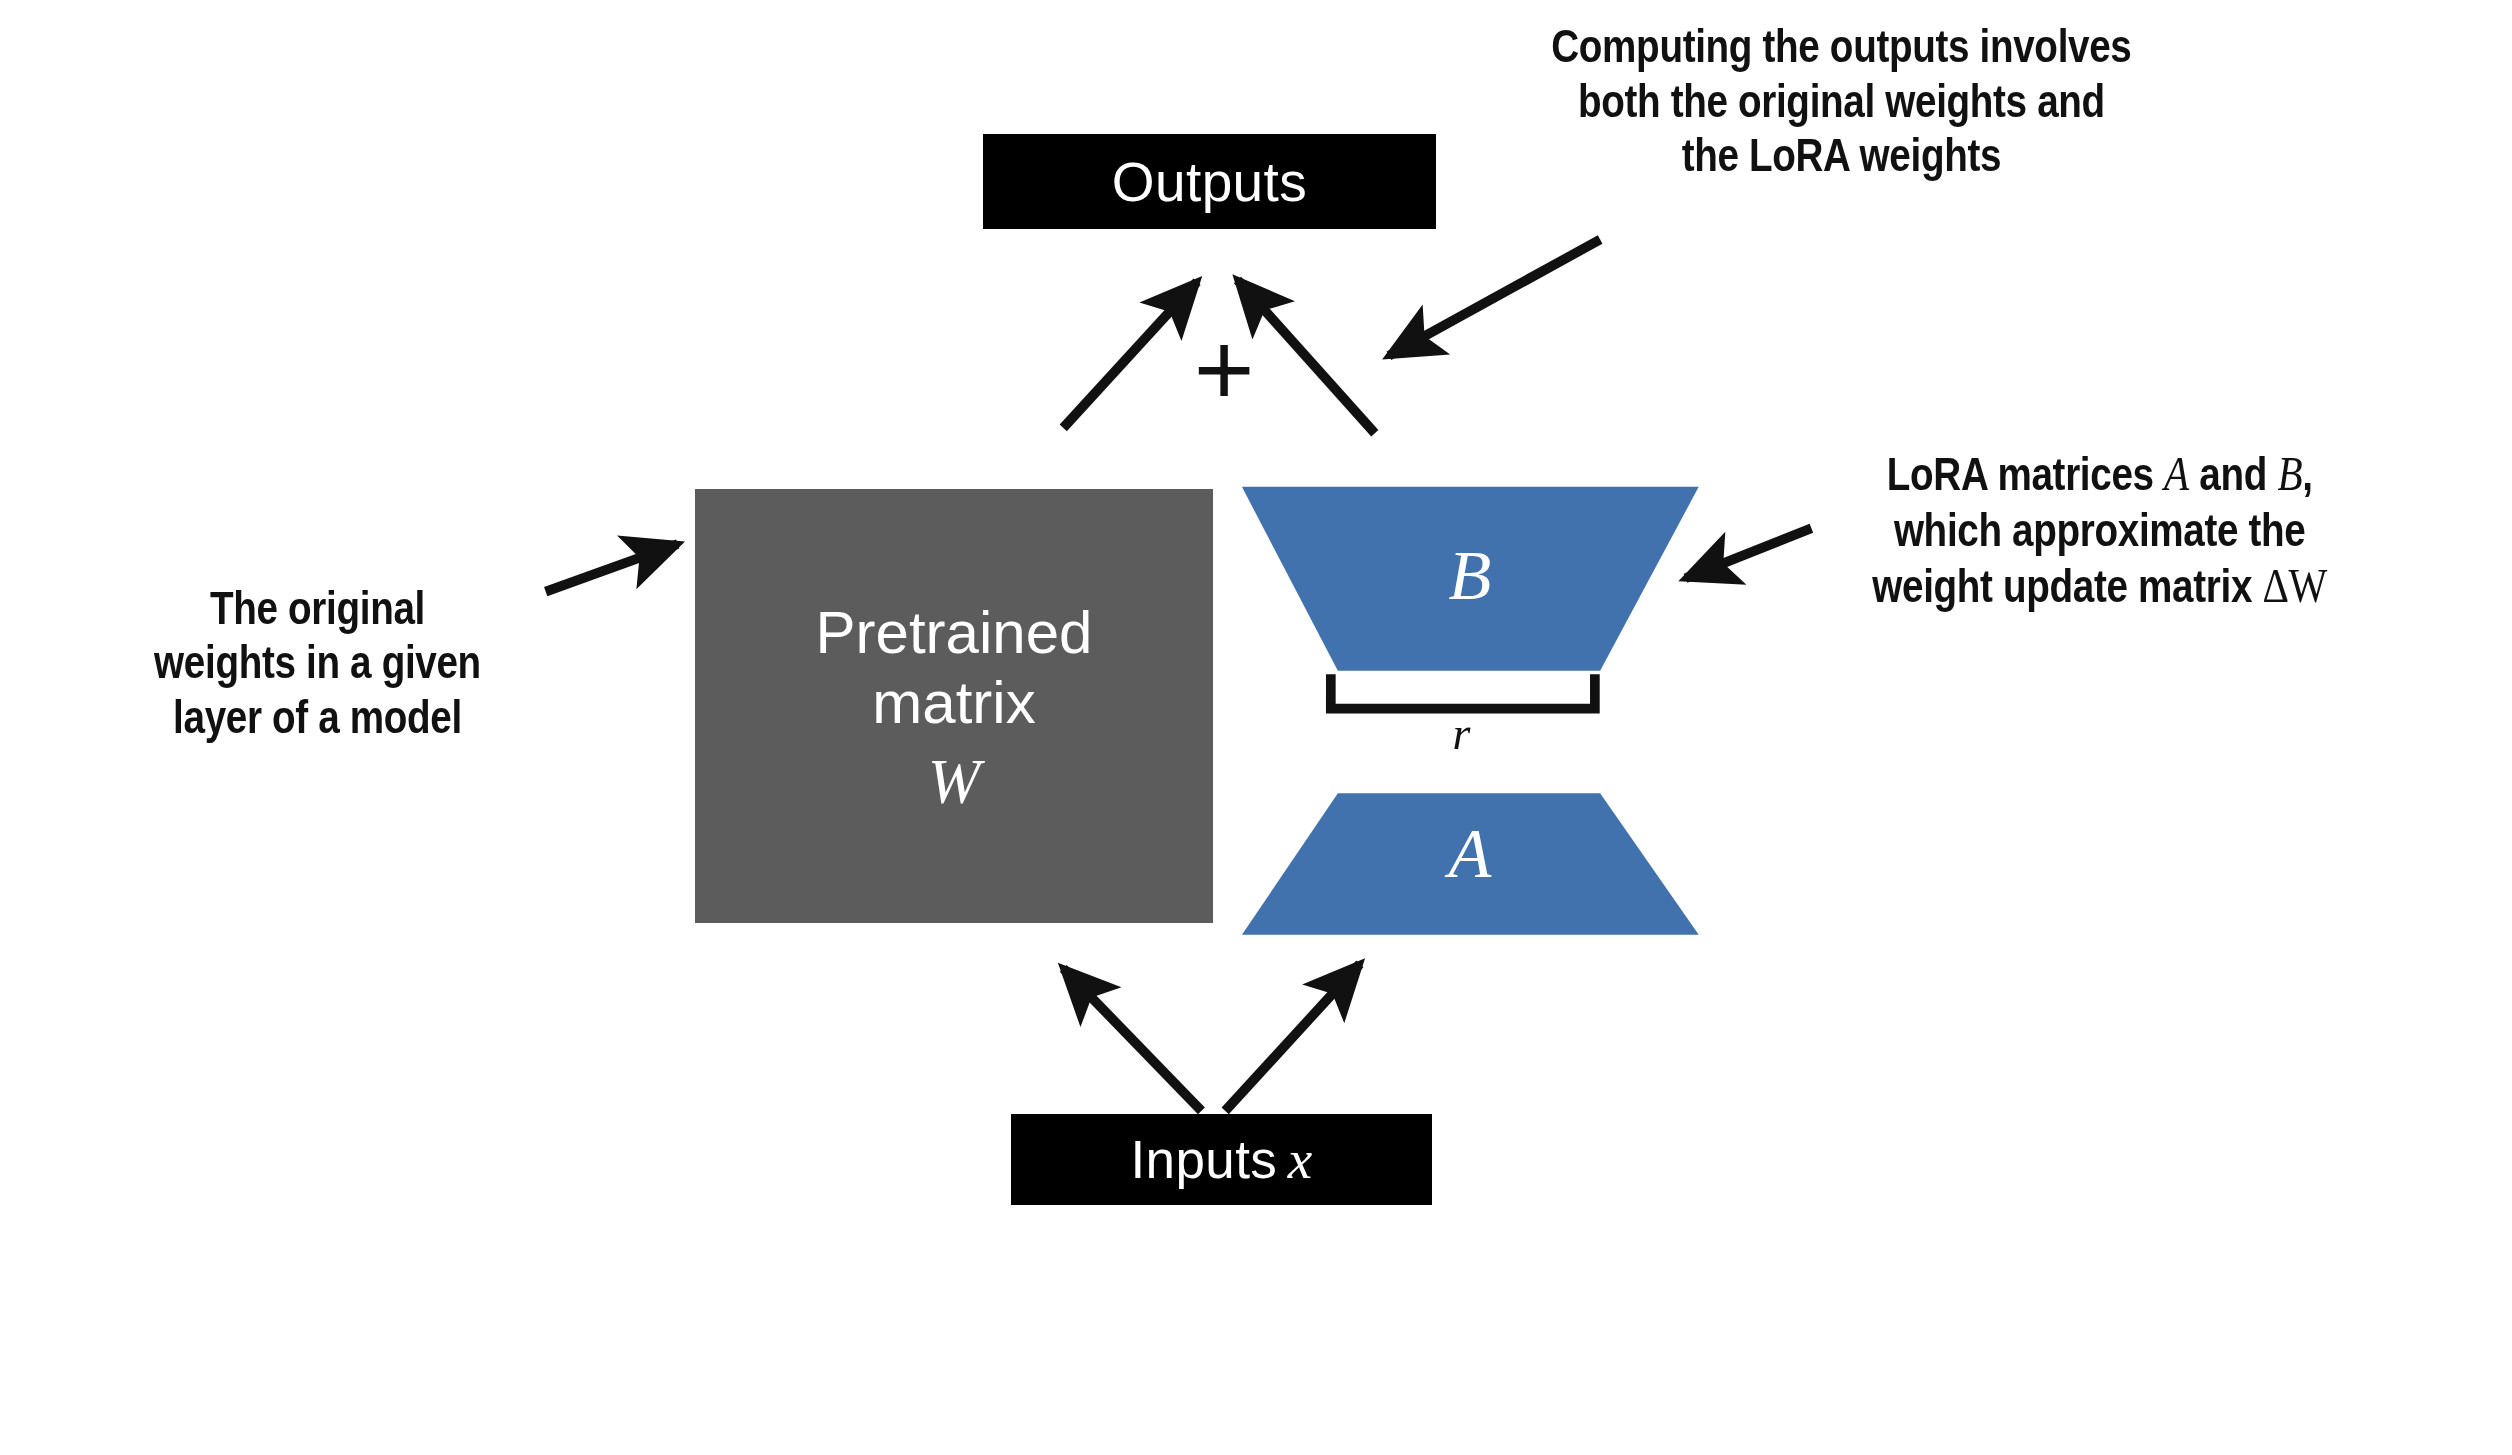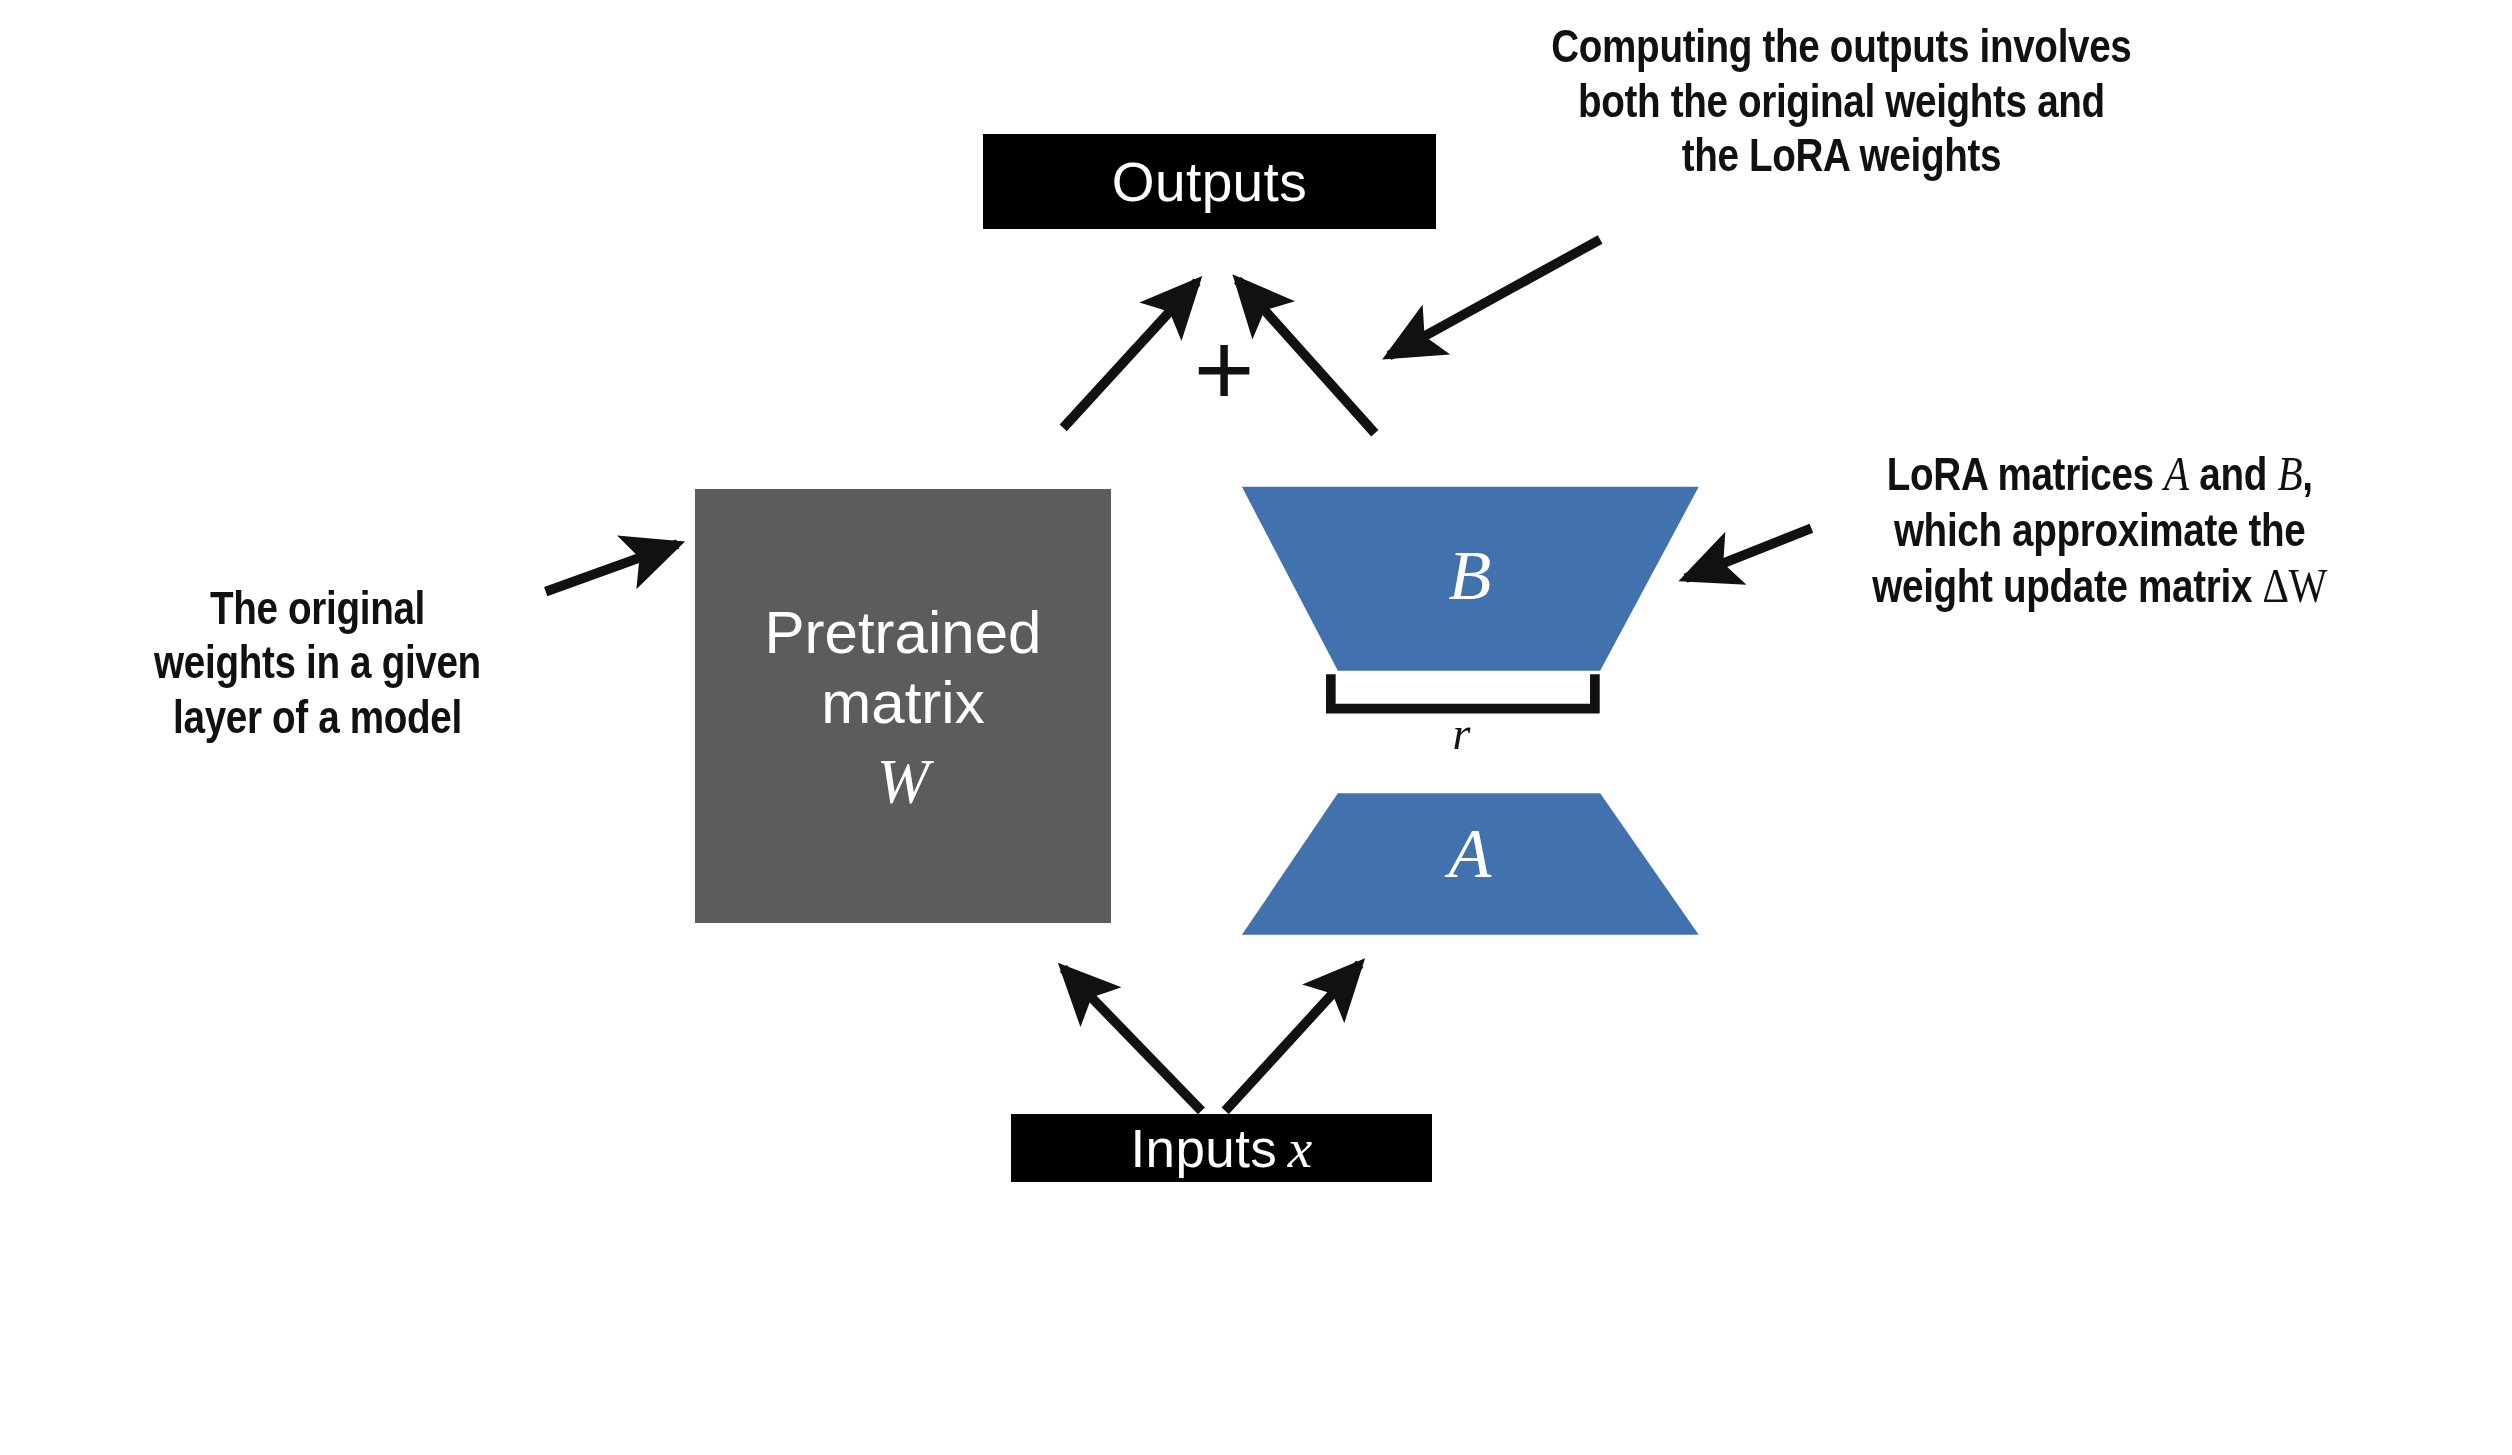--- a/index.html
+++ b/index.html
@@ -86,35 +86,35 @@
     left: 983px;
     top: 134px;
     width: 453px;
     height: 95px;
     font-size: 55px;
   }
   #box-inputs {
     left: 1011px;
     top: 1114px;
     width: 421px;
-    height: 68px;
+    height: 91px;
     font-size: 53px;
   }
   .boxlabel-italic {
     font-family: "Liberation Serif", serif;
     font-style: italic;
     font-size: 55px;
     margin-left: 10.6px;
   }
 
   
   #box-pretrained {
     left: 695px;
     top: 489px;
-    width: 416px;
+    width: 518px;
     height: 434px;
     background: #5c5c5c;
     color: #ffffff;
     display: flex;
     flex-direction: column;
     align-items: center;
     justify-content: center;
     font-family: "Liberation Sans", sans-serif;
     font-weight: 400;
   }

